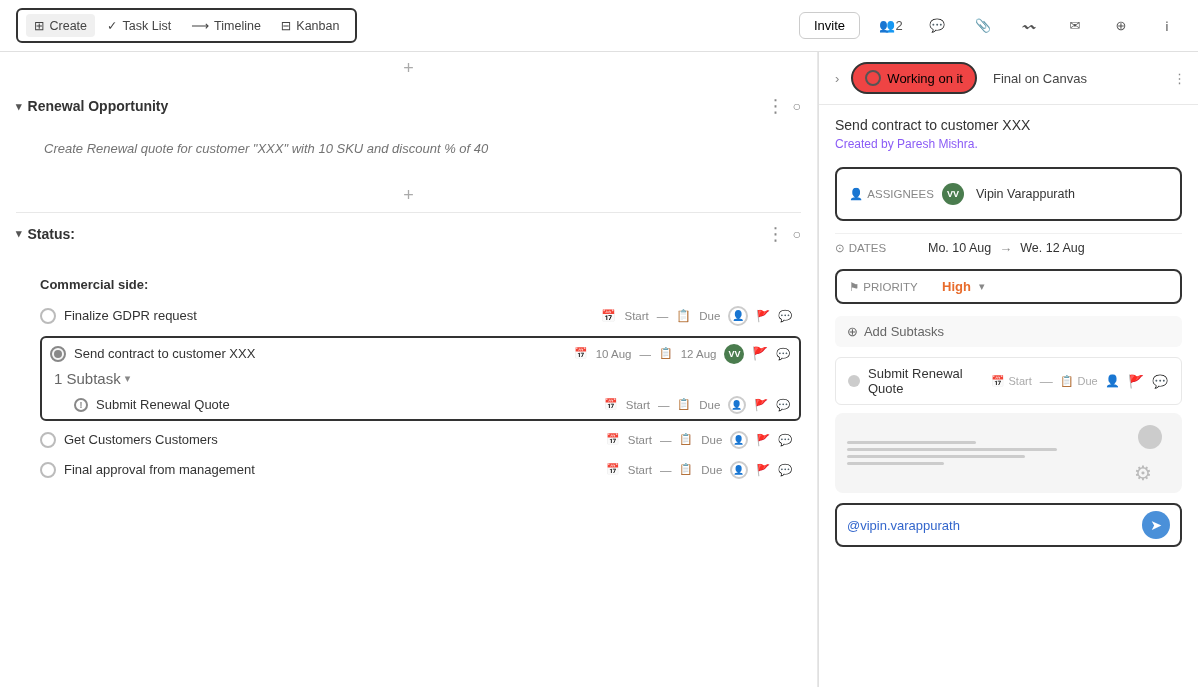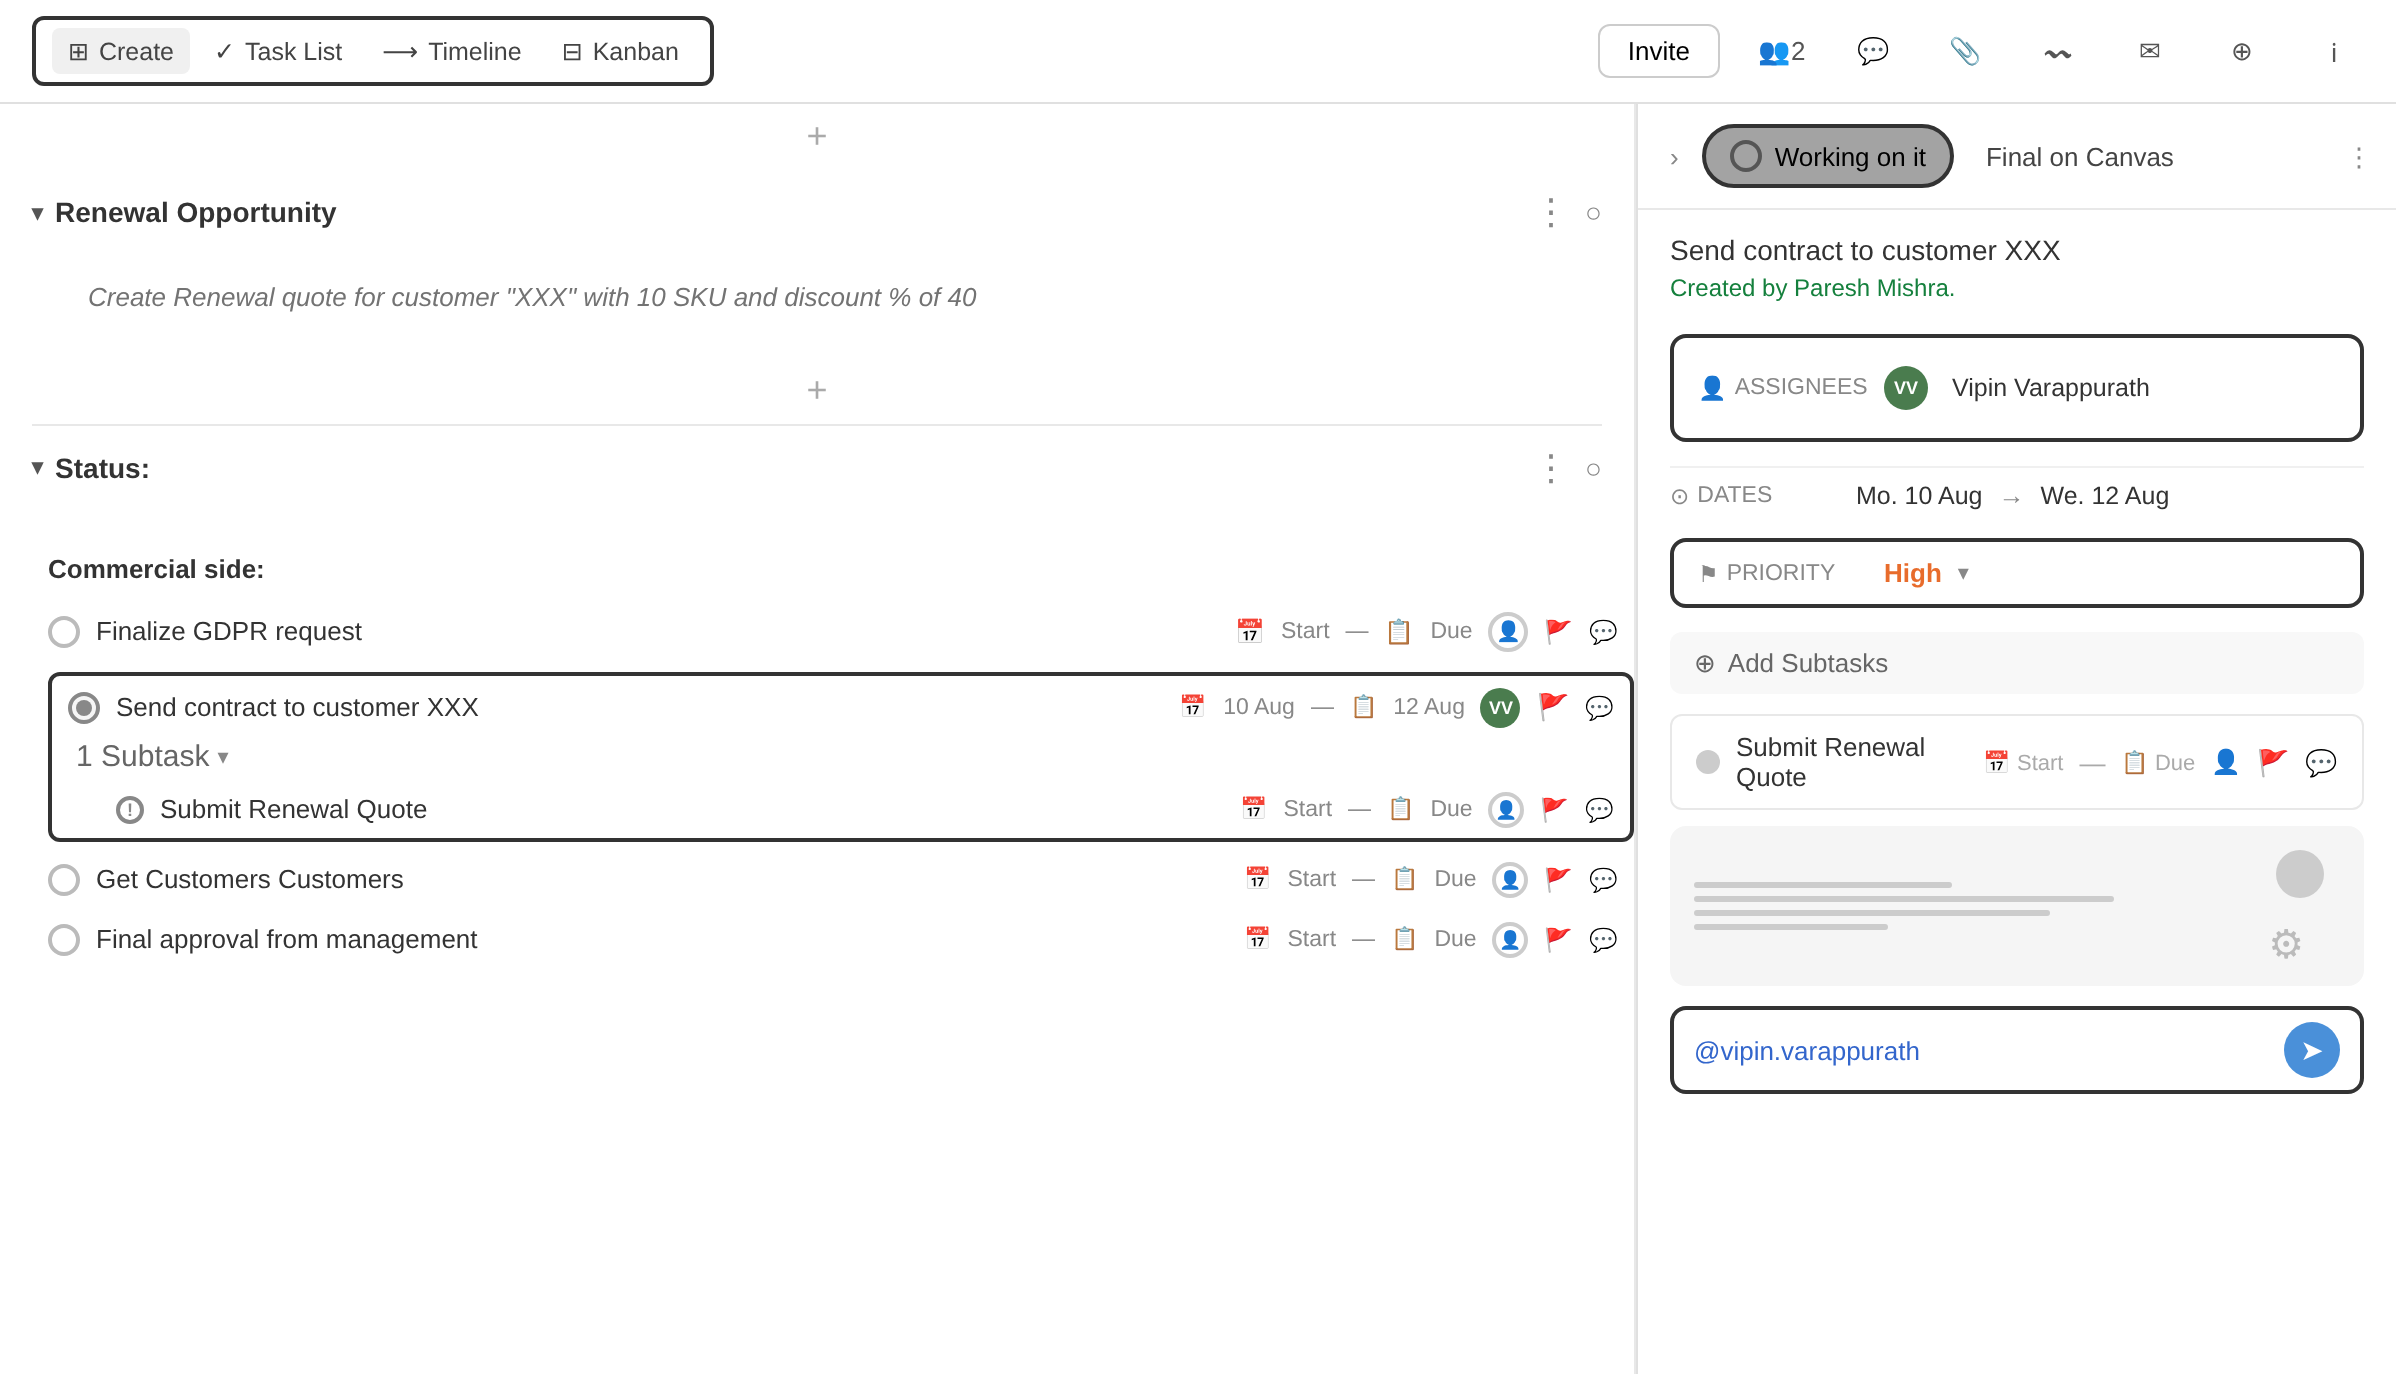--- a/index.html
+++ b/index.html
@@ -52,21 +52,21 @@
     .section-description { font-style: italic; color: #737373; font-size: 13px; line-height: 1.5; padding: 4px 0 8px 20px; }
     
     .add-row {
       display: flex; align-items: center; justify-content: center;
       padding: 6px; color: #aaa; cursor: pointer; font-size: 18px;
     }
     
     .divider { height: 1px; background: #e8e8e8; margin: 0 16px; }
     
     
-    .status-section { padding: 10px 0; }
+    .status-section { padding: 10px 16px; }
     .subsection-title { font-weight: 600; font-size: 13px; margin: 12px 0 8px 0; padding-left: 24px; }
     
     
     .task-row {
       display: flex; align-items: center; padding: 6px 8px 6px 24px;
       border-radius: 4px; gap: 8px;
     }
     
     .task-check { width: 16px; height: 16px; border-radius: 50%; border: 2px solid #bbb; flex-shrink: 0; display: flex; align-items: center; justify-content: center; }
     .task-check.in-progress { background: #f5f5f5; border-color: #888; }
@@ -92,30 +92,30 @@
     }
     
     .right-panel-header {
       display: flex; align-items: center; padding: 10px 12px; gap: 8px;
       border-bottom: 1px solid #e8e8e8;
     }
     .collapse-btn { color: #888; cursor: pointer; padding: 4px; }
     .working-on-btn {
       display: flex; align-items: center; gap: 6px;
       padding: 6px 12px; border: 2px solid #333; border-radius: 20px;
-      background: #a3a3a3; cursor: pointer; font-size: 13px; font-weight: 500;
+      background: #ef4444; cursor: pointer; font-size: 13px; font-weight: 500;
     }
     .working-icon { width: 16px; height: 16px; border-radius: 50%; border: 2px solid #555; display: flex; align-items: center; justify-content: center; }
     .show-canvas-btn { font-size: 13px; color: #444; cursor: pointer; background: none; border: none; padding: 4px 8px; }
     .more-btn { color: #888; cursor: pointer; margin-left: auto; }
     
     .right-panel-body { flex: 1; overflow-y: auto; padding: 12px 16px; }
     
     .task-title-main { font-size: 14px; font-weight: 500; margin-bottom: 4px; }
-    .created-by { font-size: 12px; color: #15803d; margin-bottom: 16px; }
+    .created-by { font-size: 12px; color: #8b5cf6; margin-bottom: 16px; }
     
     .info-box { border: 2px solid #333; border-radius: 8px; padding: 10px 12px; margin-bottom: 12px; }
     .info-row { display: flex; align-items: center; gap: 8px; padding: 4px 0; }
     .info-label { font-size: 11.5px; color: #888; width: 85px; display: flex; align-items: center; gap: 4px; }
     .info-value { font-size: 12.5px; font-weight: 500; }
     .assignee-avatar { width: 22px; height: 22px; background: #4a7c4e; border-radius: 50%; display: flex; align-items: center; justify-content: center; color: #fff; font-size: 9px; font-weight: 600; margin-right: 4px; }
     .dates-row { display: flex; align-items: center; gap: 8px; padding: 6px 0; border-top: 1px solid #f0f0f0; }
     
     .priority-box { border: 2px solid #333; border-radius: 8px; padding: 8px 12px; margin-bottom: 12px; }
     .priority-row { display: flex; align-items: center; gap: 8px; }

